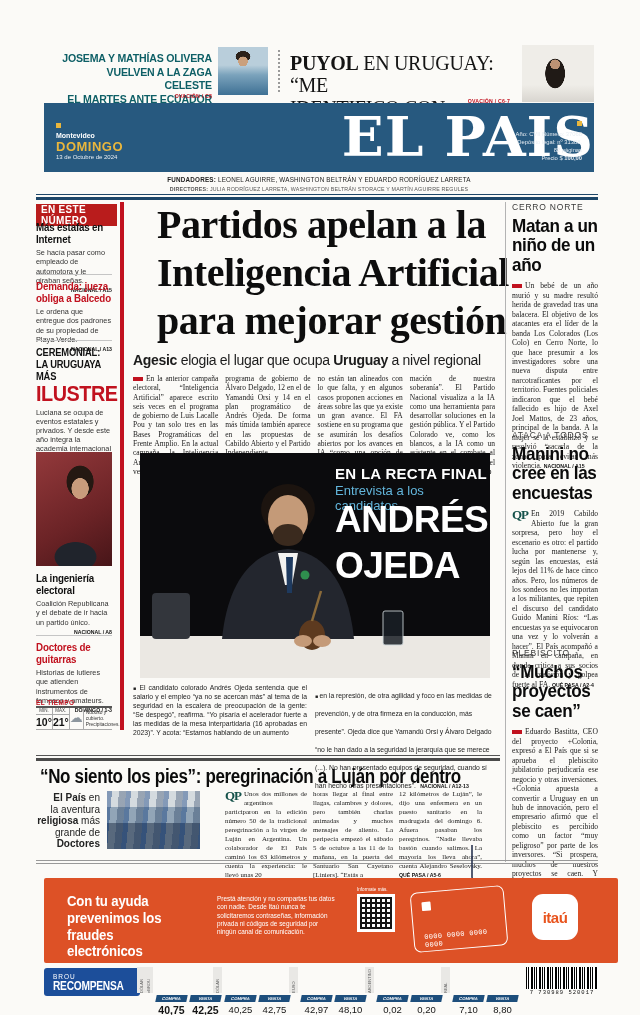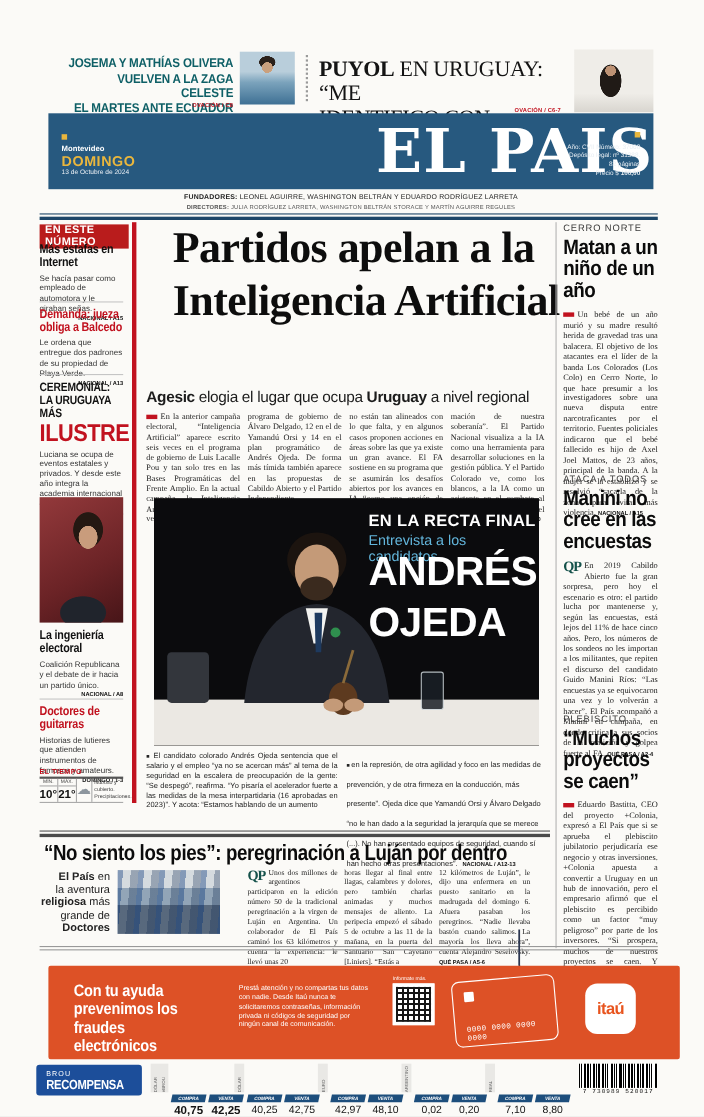--- a/index.html
+++ b/index.html
@@ -109,21 +109,21 @@
   .ad-qr-label{font-size:4.6px;color:#fff;}
   .qr{background-color:#fff;border:3px solid #fff;
       background-image:repeating-linear-gradient(0deg,#161616 0 2px,transparent 2px 5px),
                        repeating-linear-gradient(90deg,#161616 0 2px,#fff 2px 5px);}
   .card{border:1.5px solid #fff;border-radius:7px;transform:rotate(-5deg);}
   .card-chip{width:9px;height:9px;background:#fff;border-radius:1px;}
   .card-num{font-family:"Liberation Mono",monospace;font-size:7px;color:#fff;letter-spacing:.3px;}
   .itau{background:#fff;border-radius:11px;display:flex;align-items:center;justify-content:center;}
   .itau span{color:#e8541e;font-weight:bold;font-size:15px;letter-spacing:-.5px;}
   
-  .brou{background:#1c4e9a;border-radius:3px;display:flex;align-items:center;padding:3px 5px;gap:4px;}
+  .brou{background:#1c4e9a;border-radius:3px;display:flex;align-items:center;padding:3px 5px;gap:4px;margin-left:11px;}
   .brou-qr{width:20px;height:20px;background:#fff;
       background-image:repeating-linear-gradient(0deg,#12306b 0 2px,transparent 2px 4px),
                        repeating-linear-gradient(90deg,#12306b 0 2px,#fff 2px 4px);}
   .brou-t1{font-size:6.5px;color:#fff;letter-spacing:1px;line-height:7px;}
   .brou-t2{font-size:12px;font-weight:bold;color:#fff;letter-spacing:-.3px;line-height:12px;
            transform:scaleX(.85);transform-origin:left;}
   .rate-group{display:flex;align-items:flex-start;}
   .rate-vlabel{writing-mode:vertical-rl;transform:rotate(180deg);font-size:4px;color:#666;
                height:26px;line-height:7px;background:#e9e8e5;padding:0 1px;}
   .rate-cell{width:31px;text-align:center;margin-left:3px;margin-top:28px;}
@@ -222,20 +222,21 @@
       </div>
       <div class="wt-cell wt-cloud" style="width:16px">☁</div>
       <div class="wt-desc" style="flex:1">Nuboso y cubierto. Precipitaciones.</div>
     </div>
   </div>
   <div class="abs red-vbar" style="left:120px;top:202px;width:4px;height:528px"></div>
 
   <div class="abs headline" style="left:133px;top:201px;width:365px">
     <span>Partidos apelan a la</span>
     <span>Inteligencia Artificial</span>
+    <span>para mejorar gestión</span>
   </div>
   <div class="abs subhead" style="left:133px;top:352px;width:365px">
     <b>Agesic</b><span> elogia el lugar que ocupa </span><b>Uruguay</b><span> a nivel regional</span>
   </div>
   <div class="abs bodycols" style="left:133px;top:374px;width:362px">
     <div class="bodycol lead-dash">En la anterior campaña electoral, “Inteligencia Artificial” aparece escrito seis veces en el programa de gobierno de Luis Lacalle Pou y tan solo tres en las Bases Programáticas del Frente Amplio. En la actual campaña, la Inteligencia Artificial está incluida 16 veces en el</div>
     <div class="bodycol">programa de gobierno de Álvaro Delgado, 12 en el de Yamandú Orsi y 14 en el plan programático de Andrés Ojeda. De forma más tímida también aparece en las propuestas de Cabildo Abierto y el Partido Independiente. Curiosamente, los planes de los partidos políticos</div>
     <div class="bodycol">no están tan alineados con lo que falta, y en algunos casos proponen acciones en áreas sobre las que ya existe un gran avance. El FA sostiene en su programa que se asumirán los desafíos abiertos por los avances en IA “como una opción de carácter estratégico y de afir-</div>
     <div class="bodycol"><span>mación de nuestra soberanía”. El Partido Nacional visualiza a la IA como una herramienta para desarrollar soluciones en la gestión pública. Y el Partido Colorado ve, como los blancos, a la IA como un asistente en el combate al narcotráfico y el contrabando.</span> <span class="ref-inline">NACIONAL / A10</span></div>
   </div>

